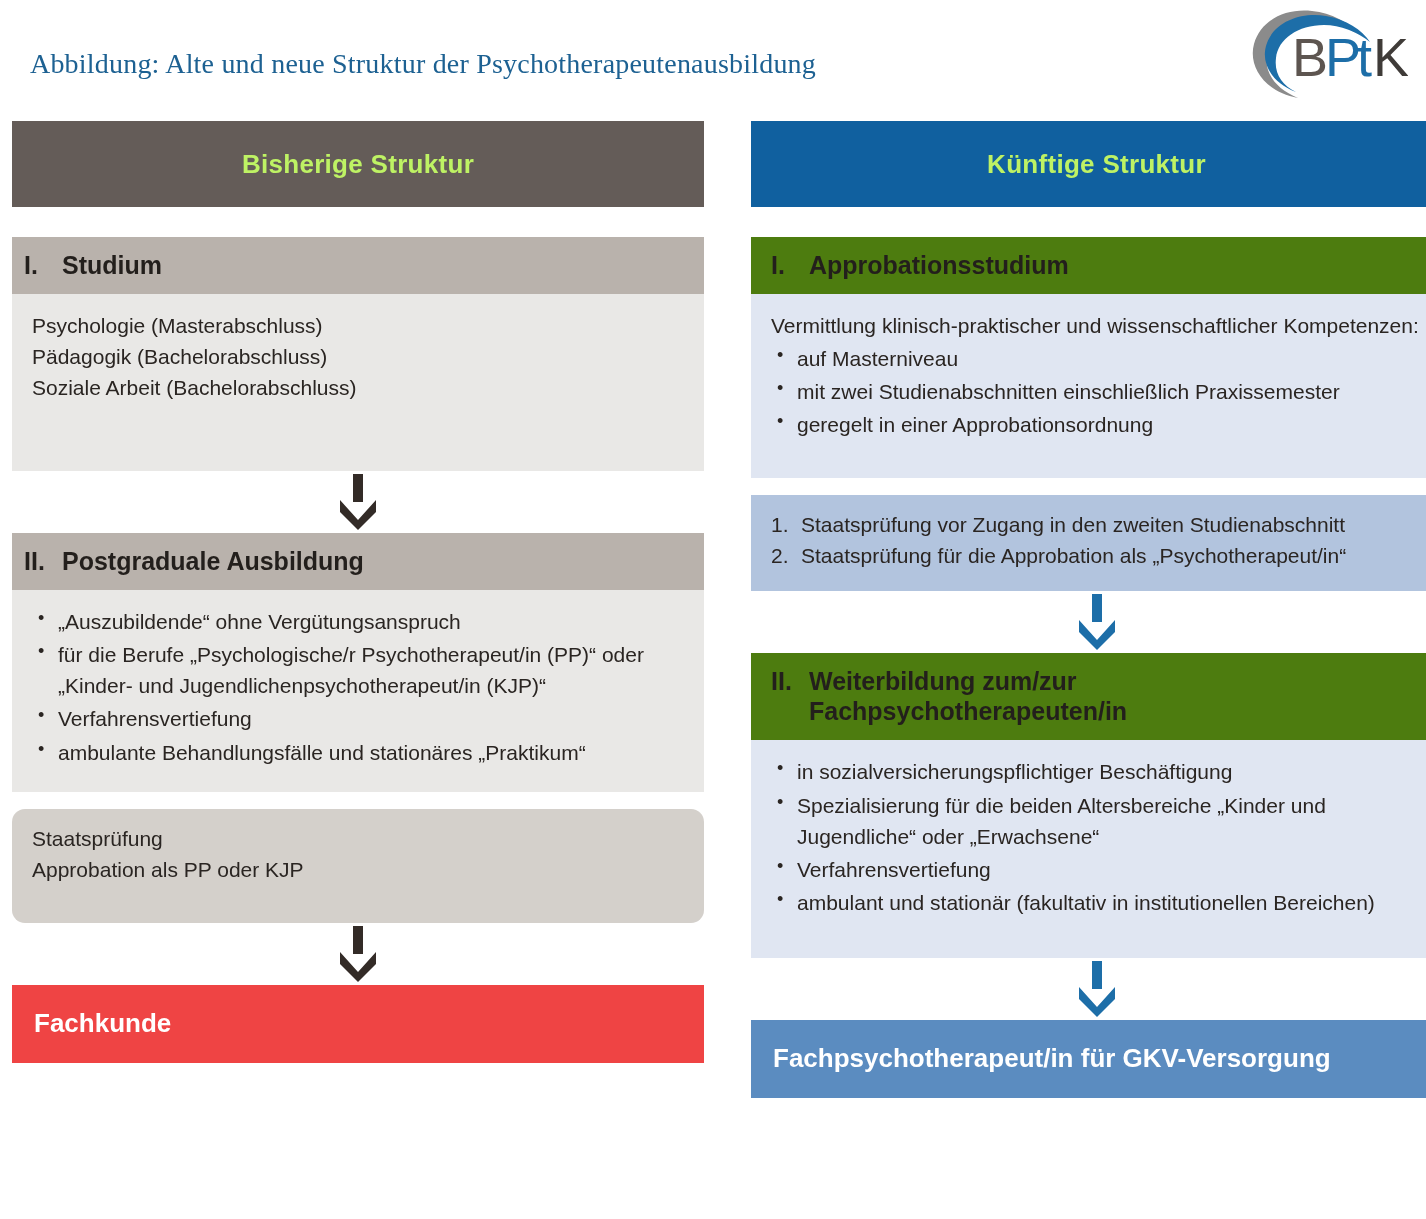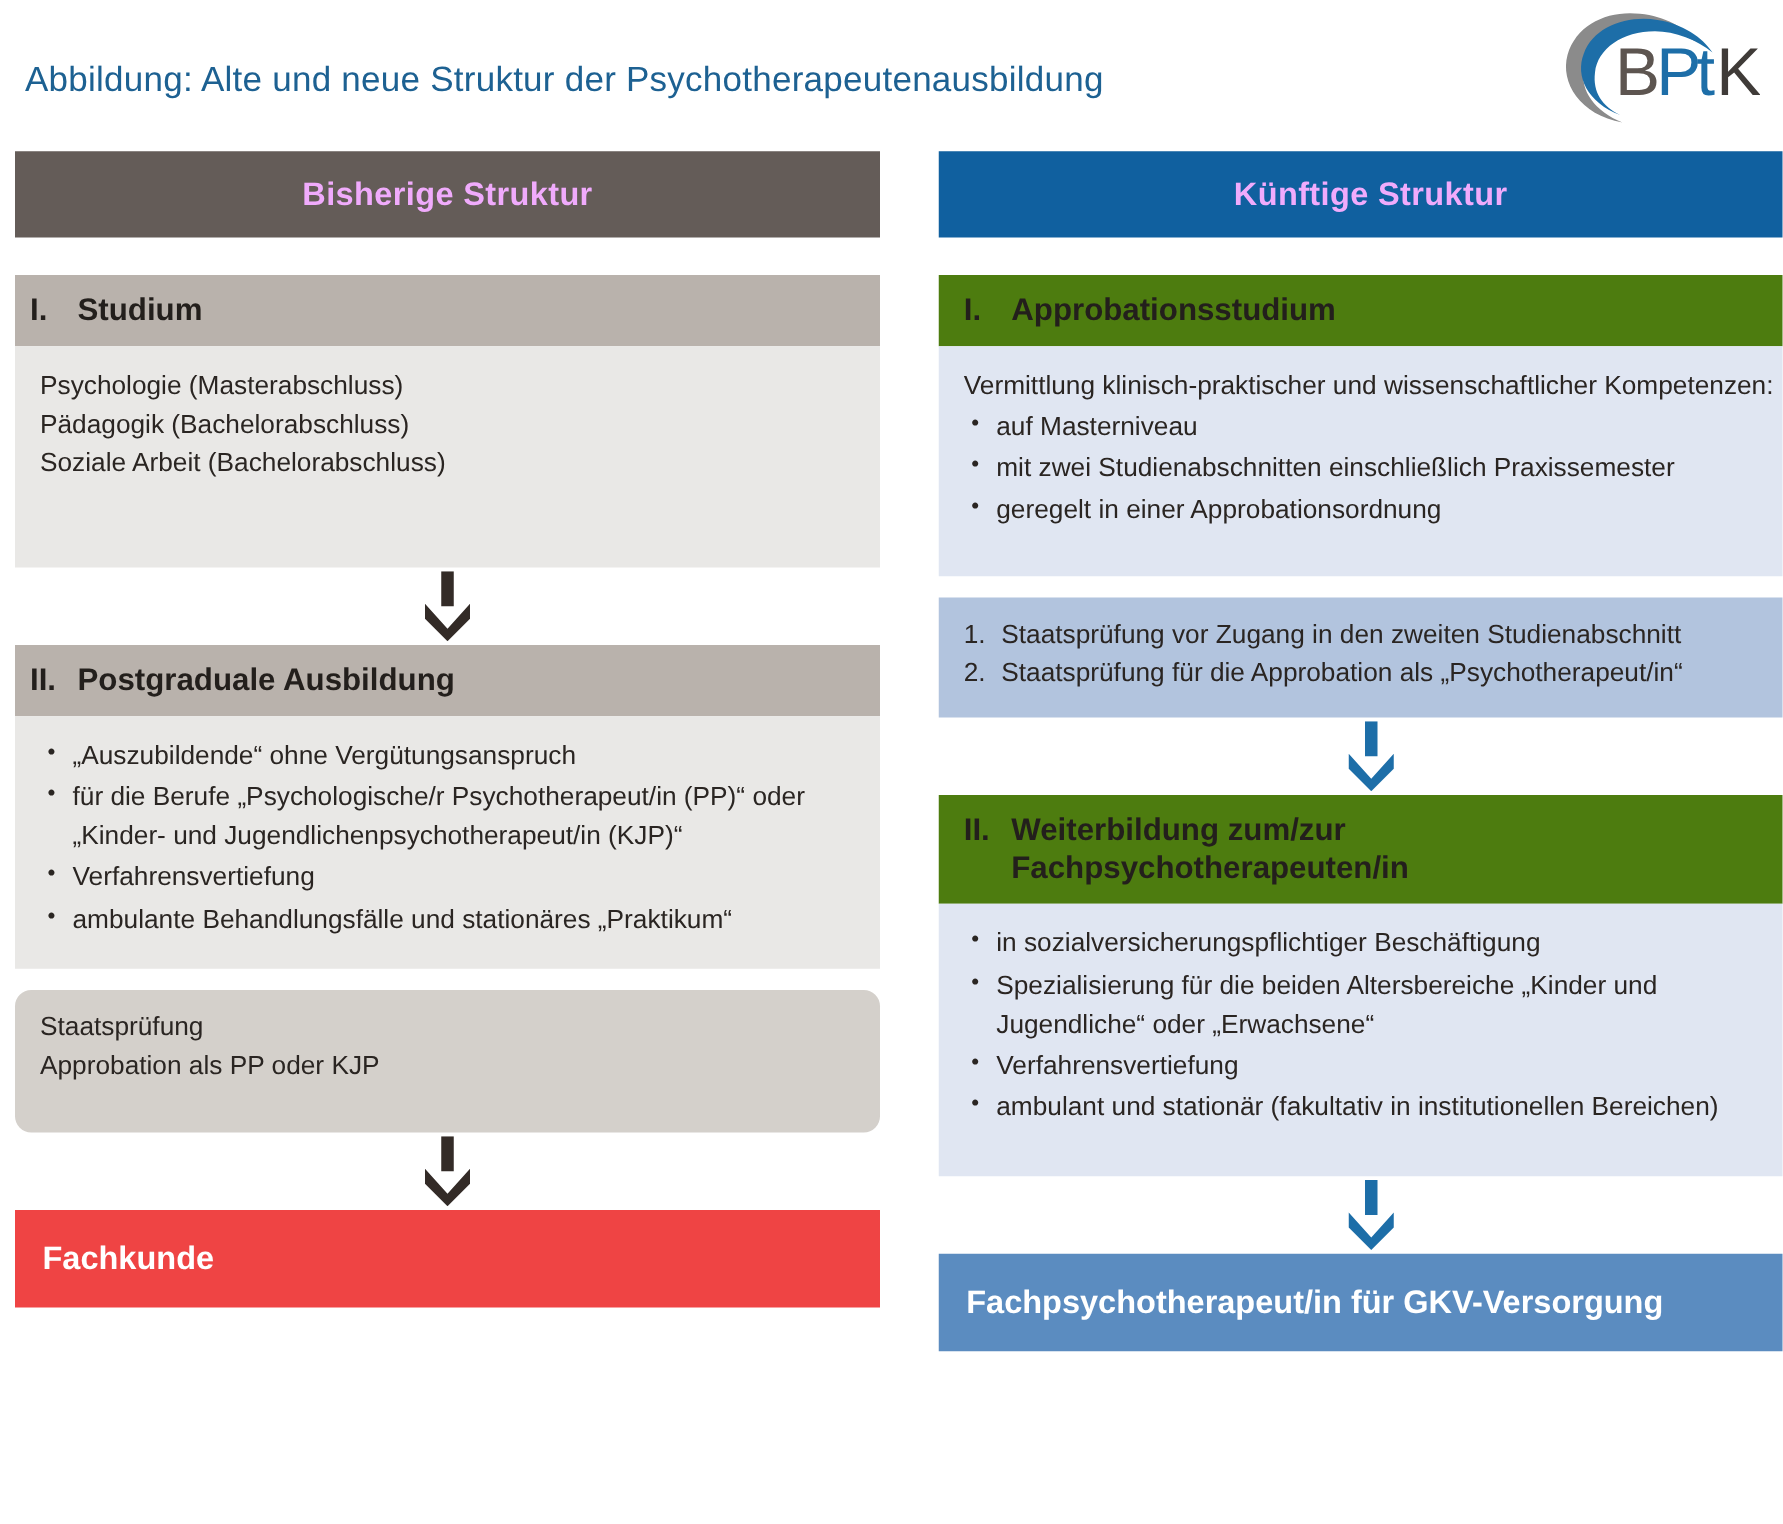--- a/index.html
+++ b/index.html
@@ -7,22 +7,22 @@
     width:1426px;height:1219px;
     background:#ffffff;
     font-family:"Liberation Sans","DejaVu Sans",sans-serif;
     overflow:hidden;
     position:relative;
   }
 
   
   #page-title{
     position:absolute;
-    left:20px; top:48px;
-    font-family:Liberation Sans, sans-serif;
+    left:30px; top:48px;
+    font-family:Liberation Serif, serif;
     font-size:28px;
     letter-spacing:.2px;
     color:#1d6192;
     white-space:nowrap;
   }
 
   
   #logo{
     position:absolute;
     right:18px; top:6px;
@@ -32,25 +32,25 @@
   
   .column{
     position:absolute;
     top:121px;
     width:692px;
   }
   #col-left{ left:12px; }
   #col-right{ left:715px; width:691px;padding-left:36px; }
 
   .col-header{
-    height:69px;
+    height:86px;
     display:flex;
     align-items:center;
     justify-content:center;
-    color:#f0abfc;
+    color:#bef264;
     font-size:26px;
     font-weight:bold;
     letter-spacing:.3px;
     box-sizing:border-box;
   }
   #col-left .col-header{ background:#645c58; }
   #col-right .col-header{ background:#10609f; }
 
   .card{ margin-top:30px; }
 

